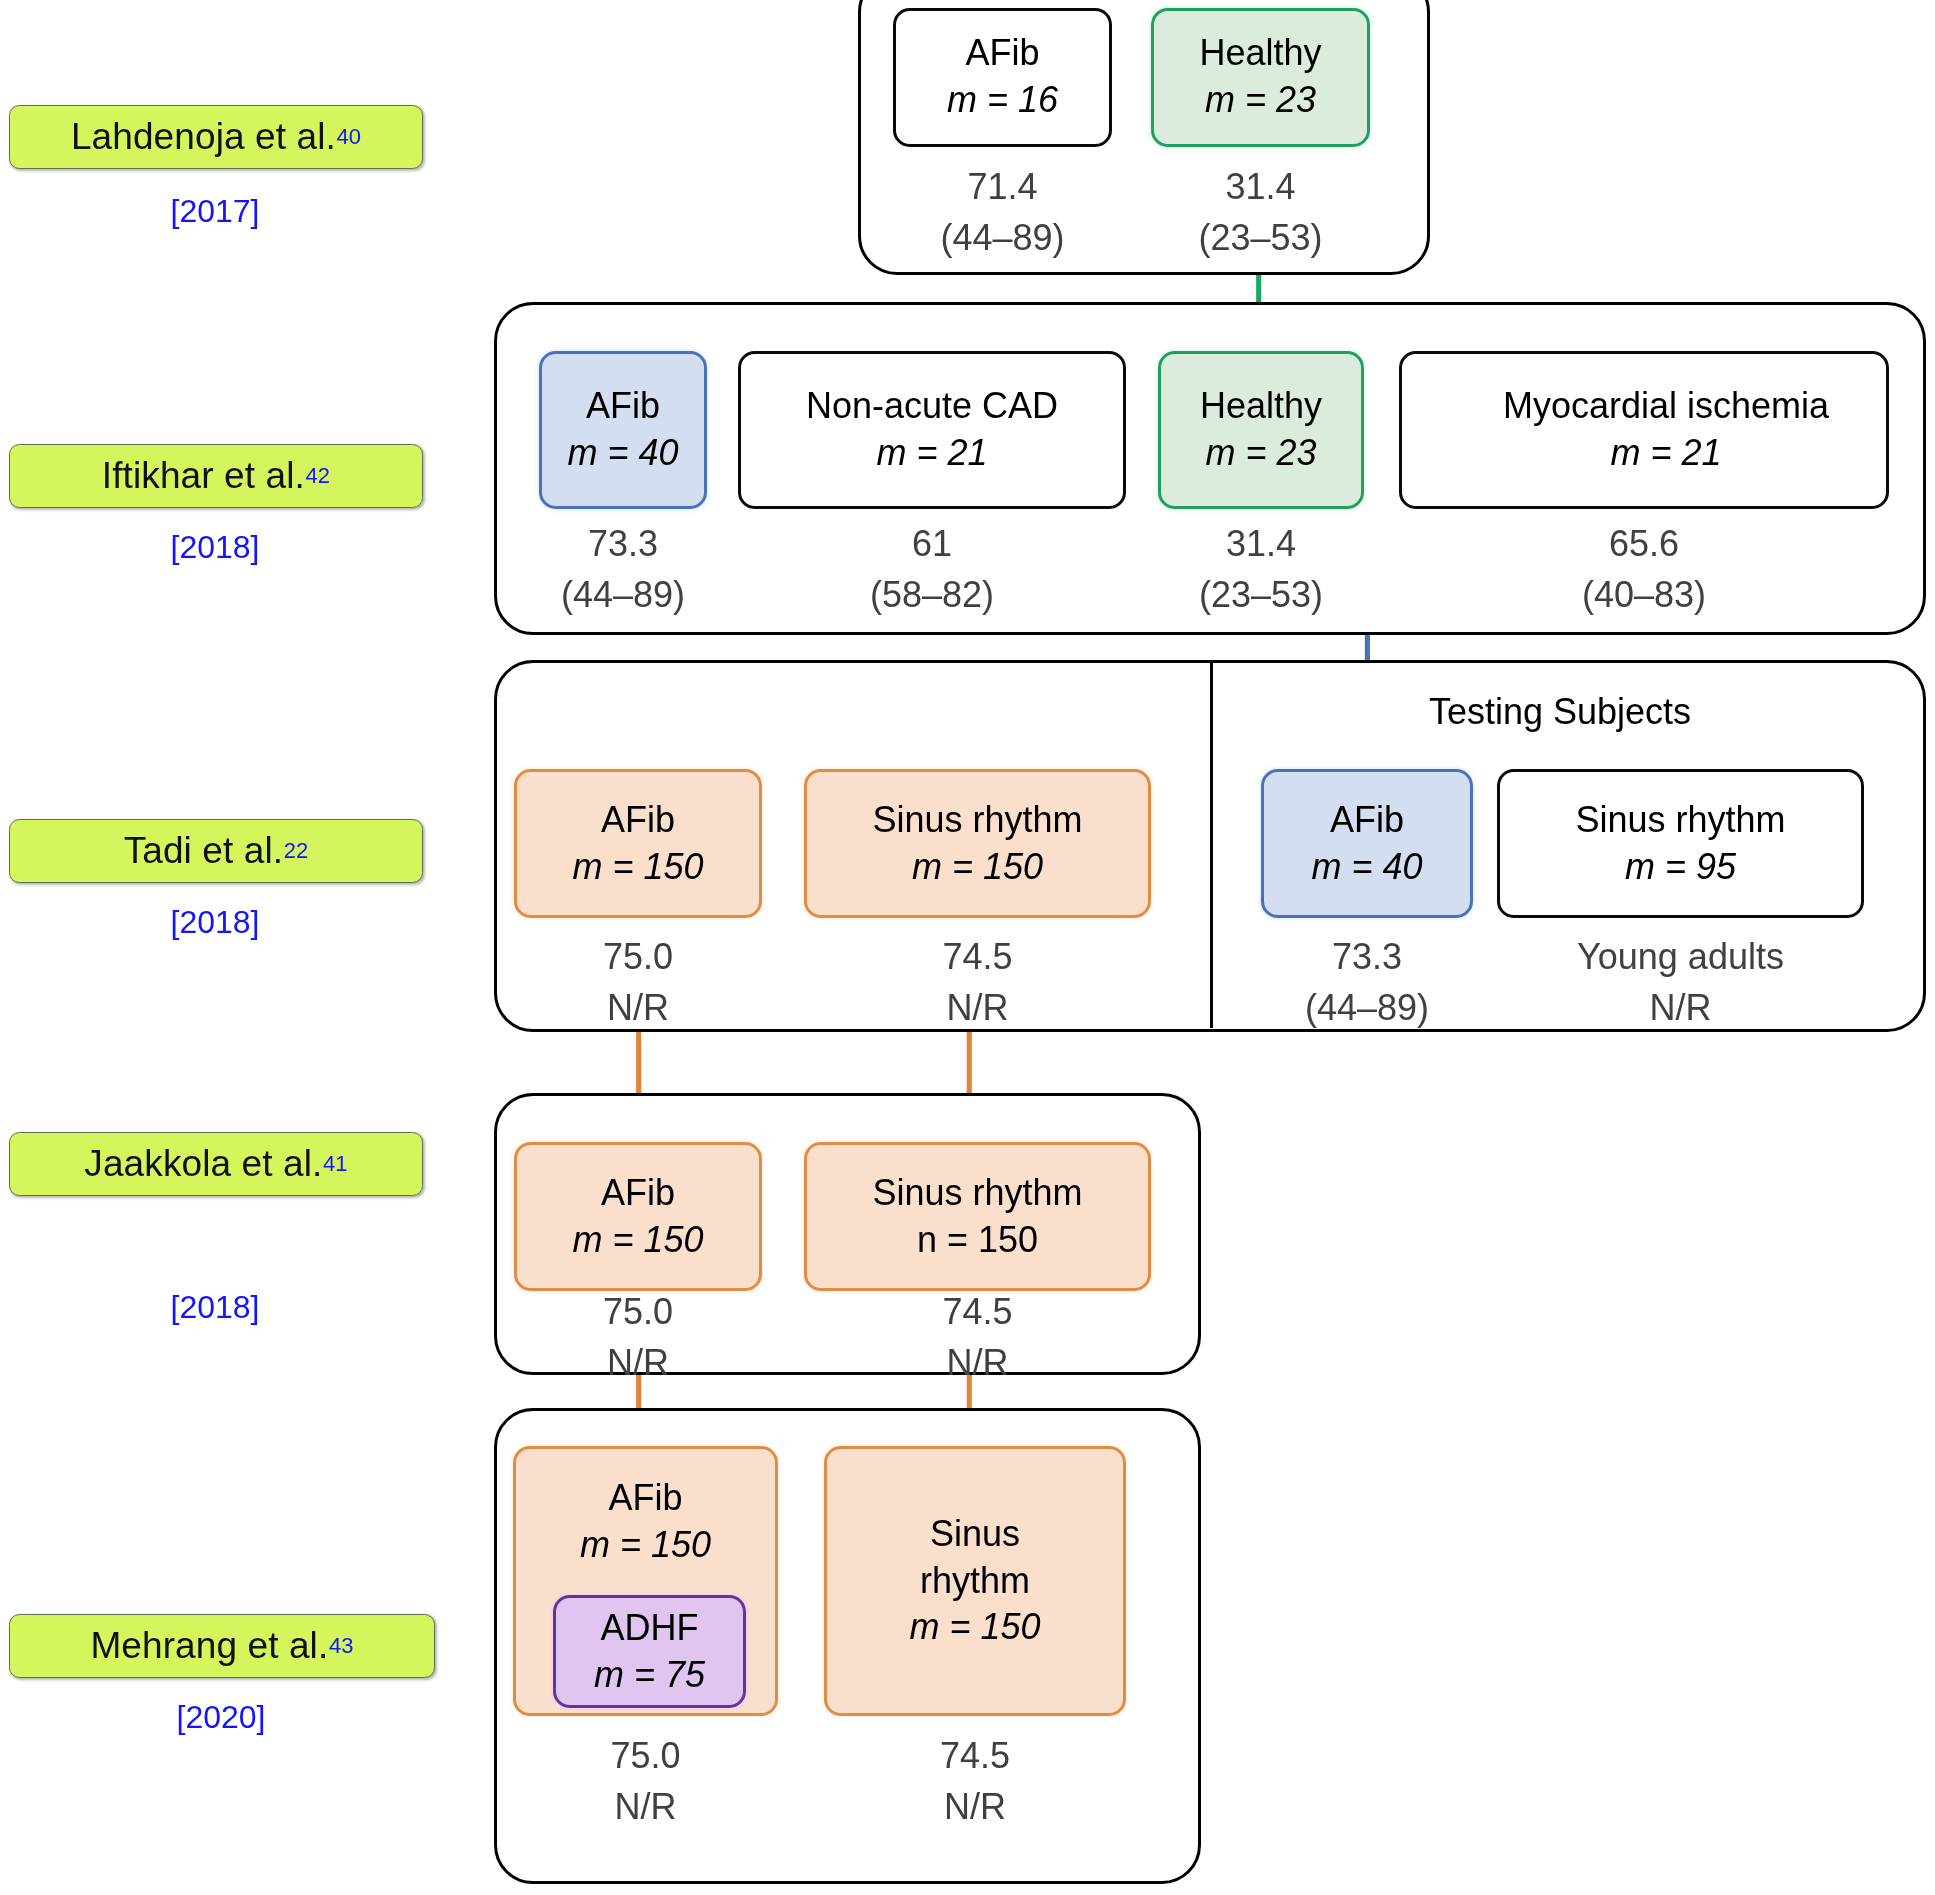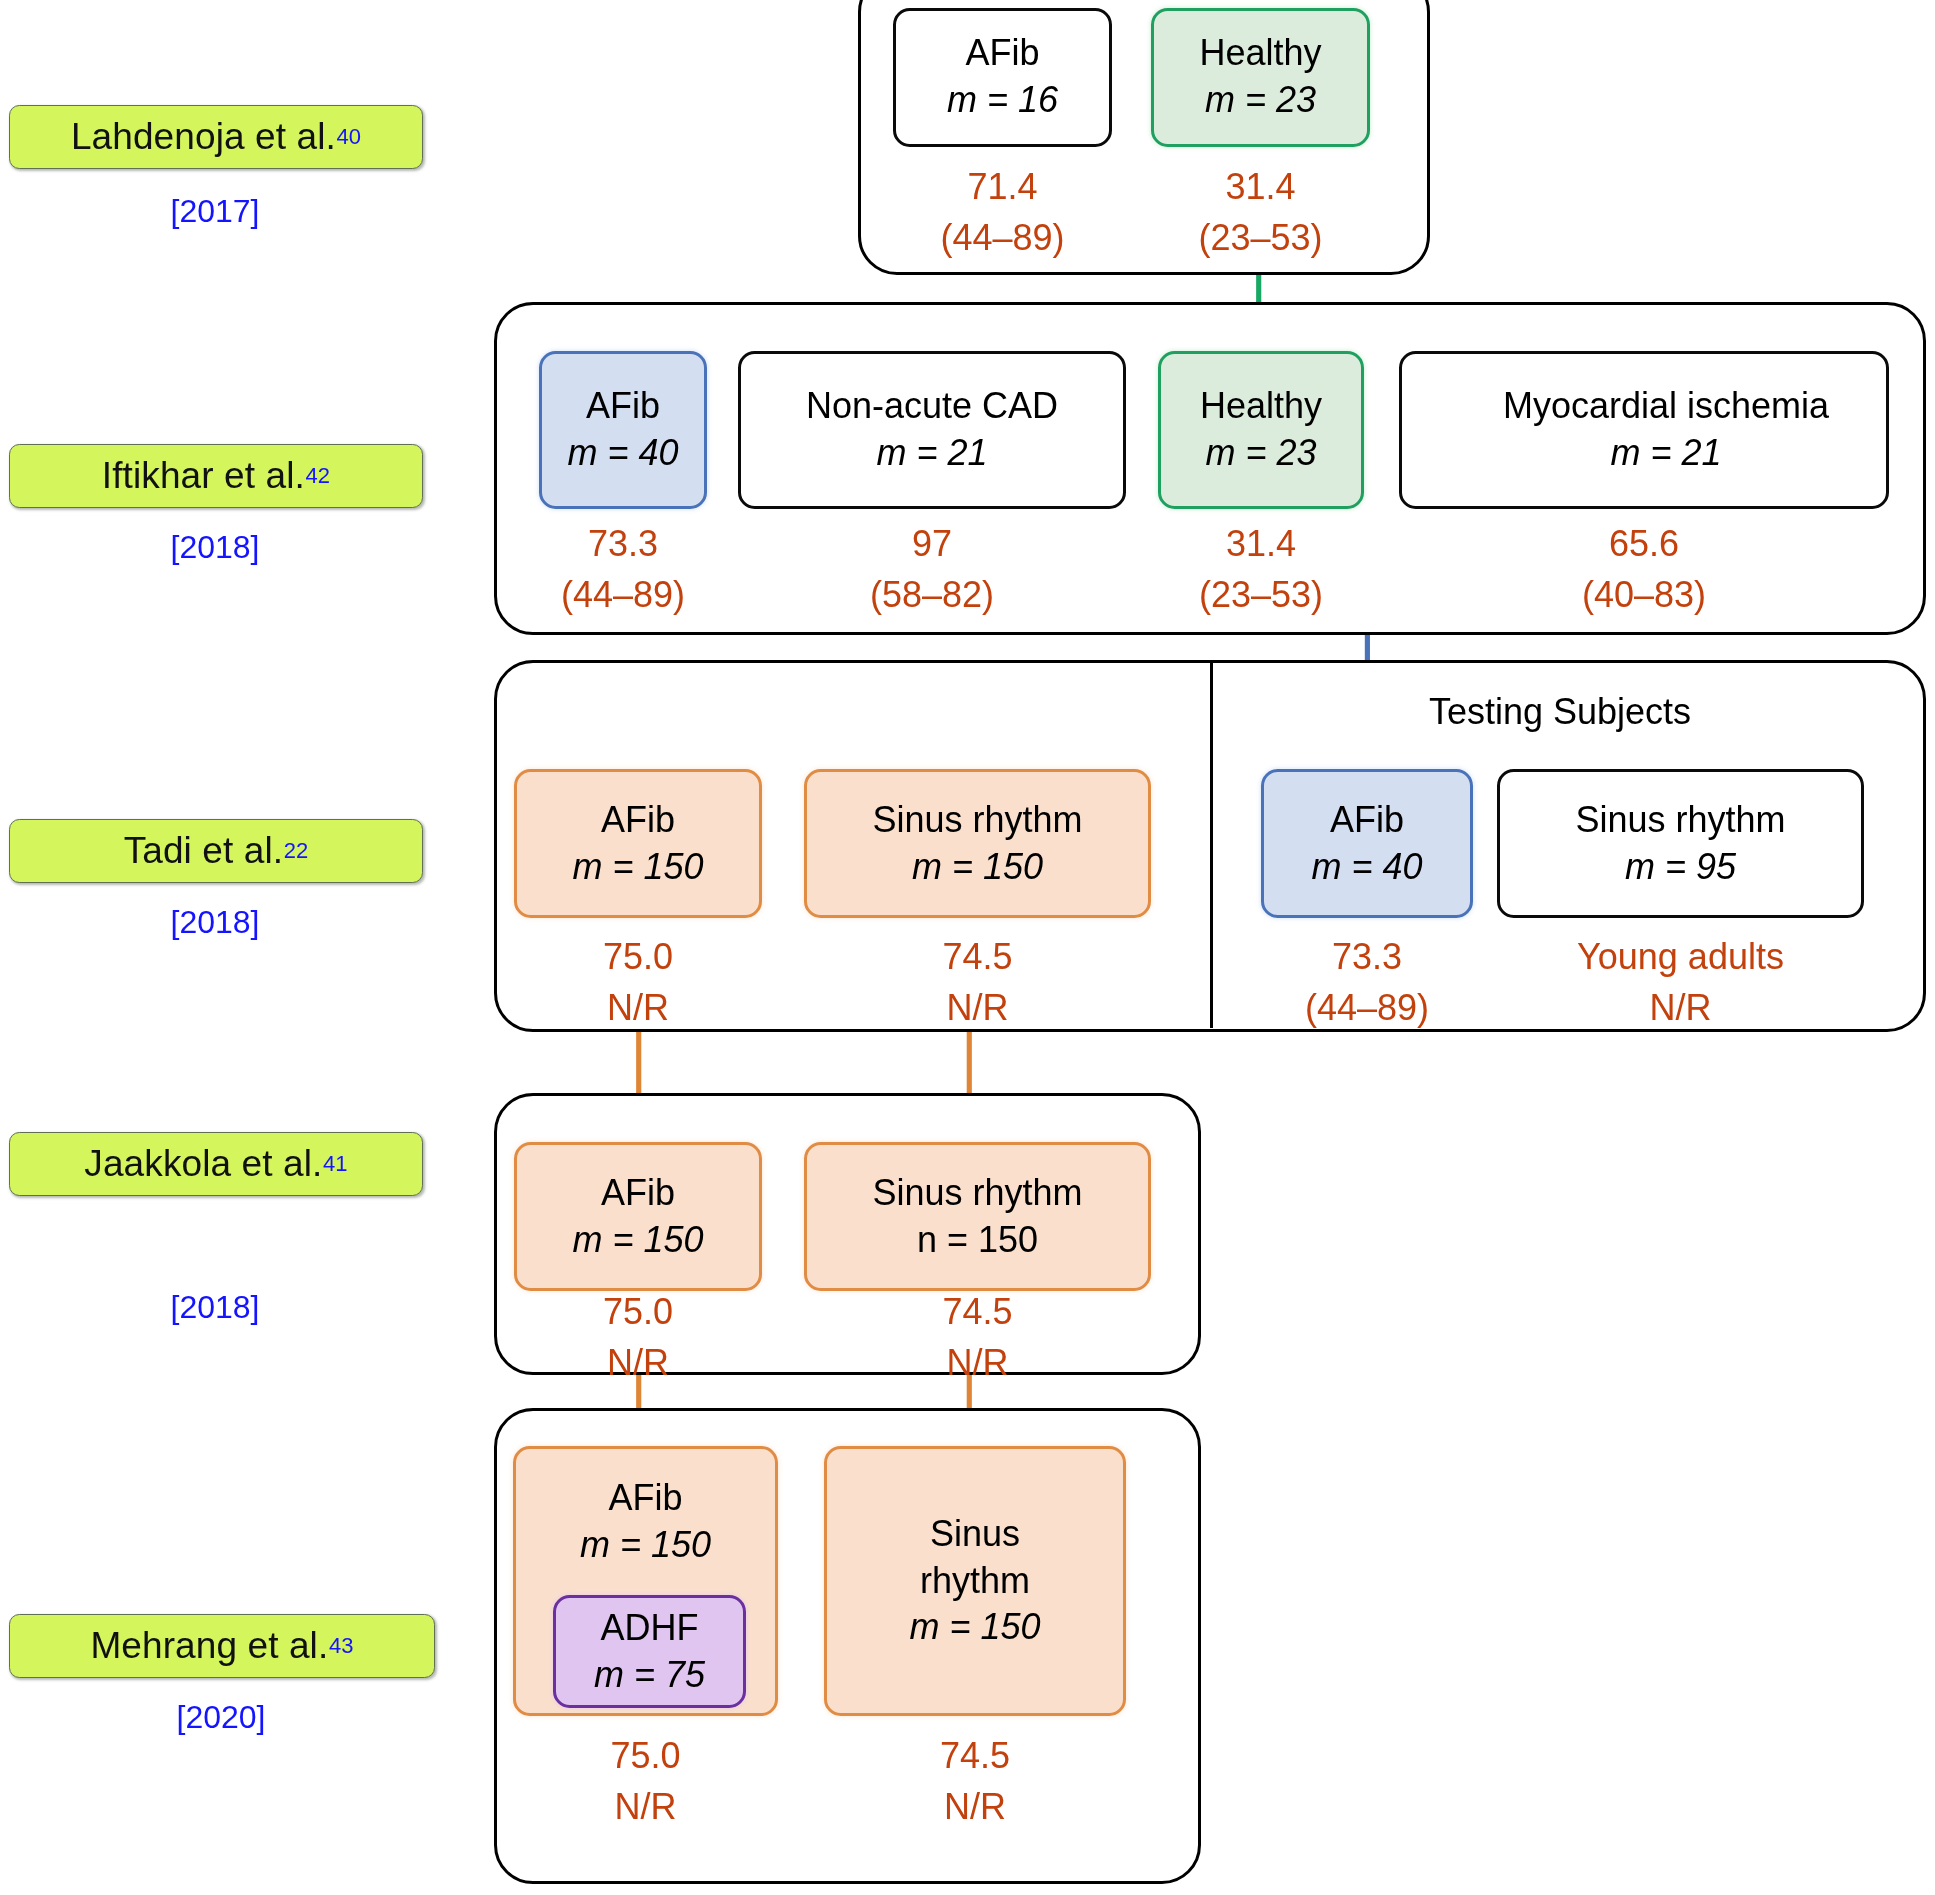--- a/index.html
+++ b/index.html
@@ -89,21 +89,21 @@
   .box-orange{background:#fae0cc;border:3.2px solid #e08c44;box-shadow:0 0 5.8px rgba(250,225,205,.9);}
   .box-purple{background:#dfc5ef;border:3.2px solid #6b2f9e;box-shadow:0 0 5.1px rgba(225,200,240,.9);}
 
   
   .stat{
     position:absolute;
     font-size:36px;
     line-height:1.42;
     text-align:center;
     white-space:nowrap;
-    color:#c2410c;
+    color:#404040;
   }
 
   
   .conn{position:absolute;top:0;left:0;width:1936px;height:1896px;pointer-events:none;}
 </style>
 </head>
 <body>
 
 <div id="stage">
 
@@ -200,21 +200,21 @@
   <div class="box box-white" style="left:1399px; top:351px; width:490px; height:158px;padding-left:44px;">
     <span class="ln">Myocardial ischemia</span>
     <span class="ln sym">m = 21</span>
   </div>
 
   <div class="stat" style="left:539px; top:518px; width:168px;">
     <span class="ln">73.3</span><br>
     <span class="ln">(44–89)</span>
   </div>
   <div class="stat" style="left:738px; top:518px; width:388px;">
-    <span class="ln">97</span><br>
+    <span class="ln">61</span><br>
     <span class="ln">(58–82)</span>
   </div>
   <div class="stat" style="left:1158px; top:518px; width:206px;">
     <span class="ln">31.4</span><br>
     <span class="ln">(23–53)</span>
   </div>
   <div class="stat" style="left:1399px; top:518px; width:490px;">
     <span class="ln">65.6</span><br>
     <span class="ln">(40–83)</span>
   </div>

